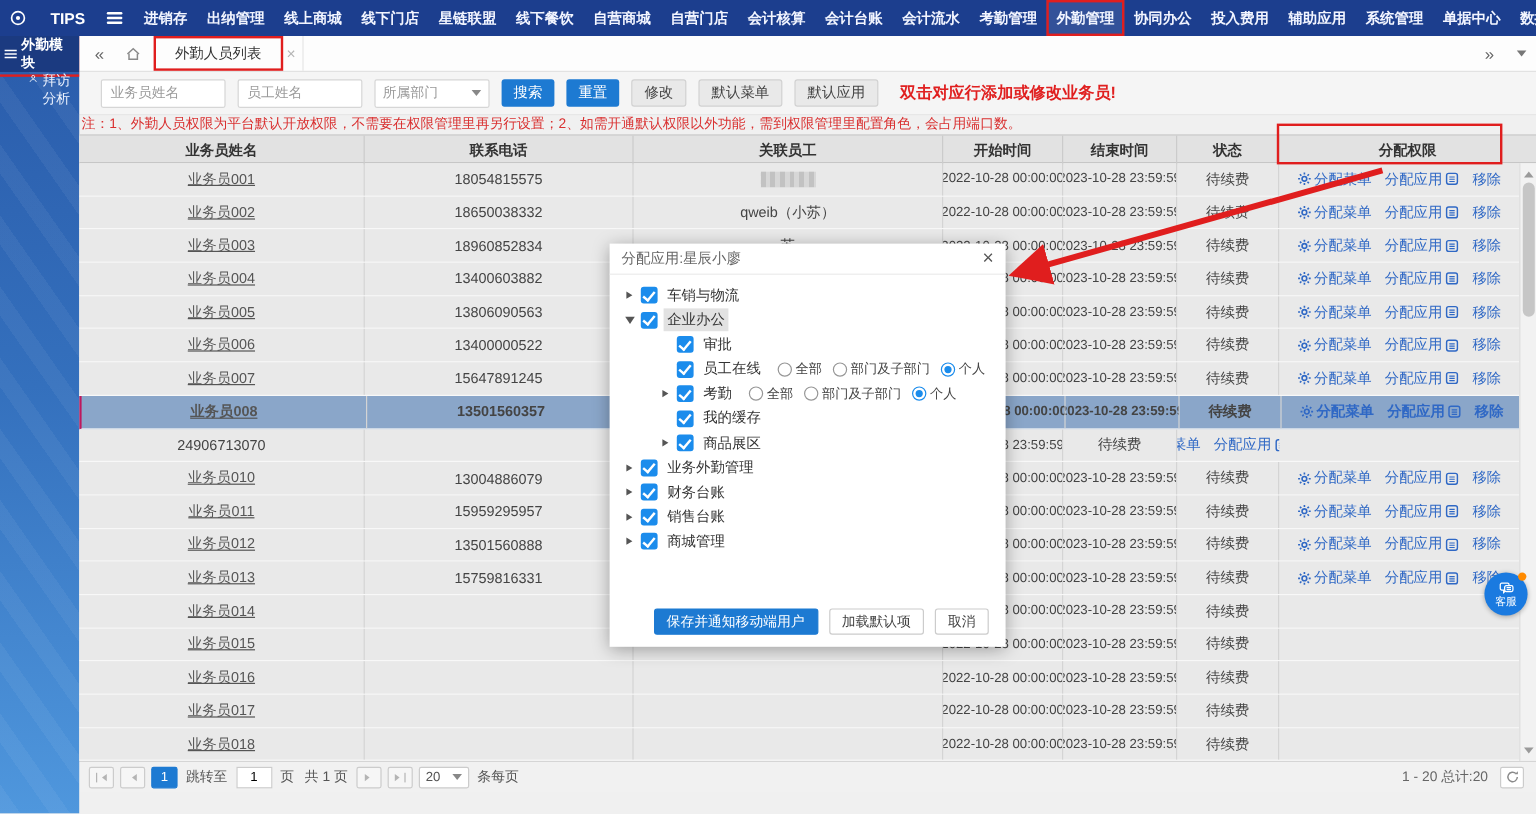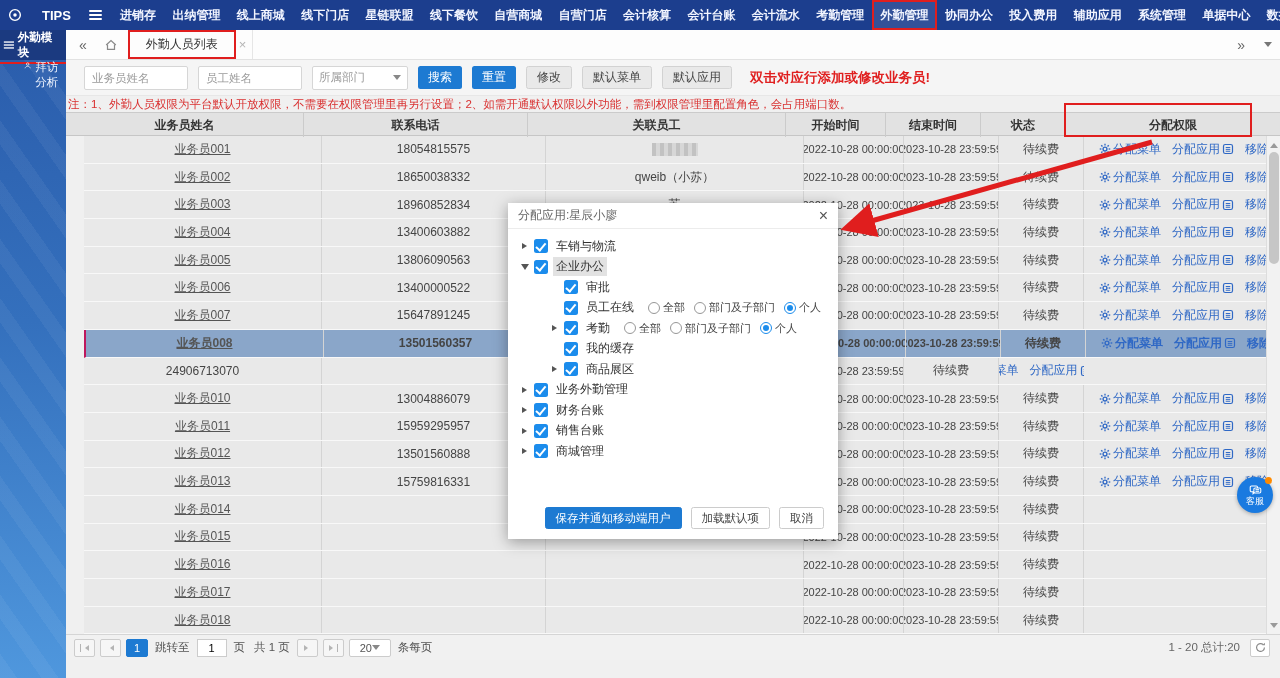--- a/index.html
+++ b/index.html
@@ -54,21 +54,21 @@
 
   
   .notice{height:16px;line-height:16px;color:#d93030;font-size:11.5px;padding-left:2px;white-space:nowrap;overflow:hidden;}
 
   
   .tablewrap{position:relative;height:522px;}
   .grid{display:grid;grid-template-columns:238px 224px 258px 100px 95px 85px 200px;}
   .thead{width:1214px;height:24px;background:var(--headbg);border-top:1px solid #cbcbcb;border-bottom:1px solid #c6c6c6;grid-template-columns:238px 224px 258px 100px 95px 85px 214px;}
   .th{display:flex;align-items:center;justify-content:center;font-weight:bold;font-size:12px;color:#333;border-right:1px solid #cbcbcb;height:24px;}
   .th:last-child{border-right:none;}
-  .tbody{width:1200px;height:498px;overflow:hidden;padding-left:18px;}
+  .tbody{width:1200px;height:498px;overflow:hidden;}
   .trow{width:1200px;height:27.7px;background:var(--rowbg);border-bottom:1px solid #f8f8f8;cursor:pointer;}
   .trow.sel{background:var(--selrow);border-left:2px solid #be185d;font-weight:bold;}
   .td{display:flex;align-items:center;justify-content:center;font-size:12px;color:#444;border-right:1px solid #d4d4d4;overflow:hidden;white-space:nowrap;}
   .td.name span{text-decoration:underline;color:#555;}
   .td.date{font-size:11px;}
   .td.acts{gap:11px;font-size:12px;}
   .act{color:var(--link);display:inline-flex;align-items:center;gap:2px;cursor:pointer;white-space:nowrap;}
   .ic{width:12px;height:12px;}
   .redact{width:46px;height:13px;background:repeating-linear-gradient(90deg,#c2c2c2 0 4px,#d7d7d7 4px 8px),repeating-linear-gradient(0deg,rgba(255,255,255,.45) 0 3px,rgba(0,0,0,.06) 3px 6px);}
 
@@ -79,21 +79,21 @@
   .sc-arrow.down{bottom:0;}
   .tri-up{width:0;height:0;border:4px solid transparent;border-bottom:5px solid #9a9a9a;}
   .tri-down{width:0;height:0;border:4px solid transparent;border-top:5px solid #9a9a9a;}
   .sc-thumb{position:absolute;top:16px;left:1.5px;width:10px;height:112px;background:#c6c6c6;border-radius:5px;cursor:pointer;}
 
   
   .footer{height:26px;background:#f1f1f1;border-top:1px solid #d5d5d5;display:flex;align-items:center;padding:0 10px 0 8px;gap:5px;font-size:11.5px;color:#555;}
   .pgbtn{min-width:21px;height:18px;border:1px solid #ccc;background:#f6f6f6;border-radius:2px;display:flex;align-items:center;justify-content:center;gap:1px;cursor:pointer;}
   .pgcur{width:22px;height:18px;background:var(--accent);border:1px solid var(--accent);border-radius:2px;color:#fff;display:flex;align-items:center;justify-content:center;font-size:11px;cursor:pointer;}
   .pginput{width:30px;height:18px;border:1px solid #ccc;background:#fff;text-align:center;font-size:11px;font-family:inherit;}
-  .pgselect{width:42px;height:18px;border:1px solid #ccc;background:#fff;border-radius:2px;display:flex;align-items:center;justify-content:center;padding:0 5px;cursor:pointer;font-size:11px;}
+  .pgselect{width:42px;height:18px;border:1px solid #ccc;background:#fff;border-radius:2px;display:flex;align-items:center;justify-content:space-between;padding:0 5px;cursor:pointer;font-size:11px;}
   .tri-l{width:0;height:0;border:3.5px solid transparent;border-right:4.5px solid #b4b4b4;}
   .tri-r{width:0;height:0;border:3.5px solid transparent;border-left:4.5px solid #b4b4b4;}
   .pbar{width:1.5px;height:8px;background:#b4b4b4;}
   .pg-label{margin:0 2px;}
   .foot-right{margin-left:auto;display:flex;align-items:center;gap:10px;color:#666;}
   .refresh-box{width:20px;height:18px;border:1px solid #ccc;background:#fff;border-radius:2px;display:flex;align-items:center;justify-content:center;cursor:pointer;}
 
   
   .modal{position:absolute;left:508px;top:203px;width:330px;height:336px;background:#fff;box-shadow:0 3px 14px rgba(0,0,0,.35);z-index:30;}
   .modal-head{height:26px;border-bottom:1px solid #ececec;display:flex;align-items:center;padding:0 10px;color:#666;font-size:12px;}

